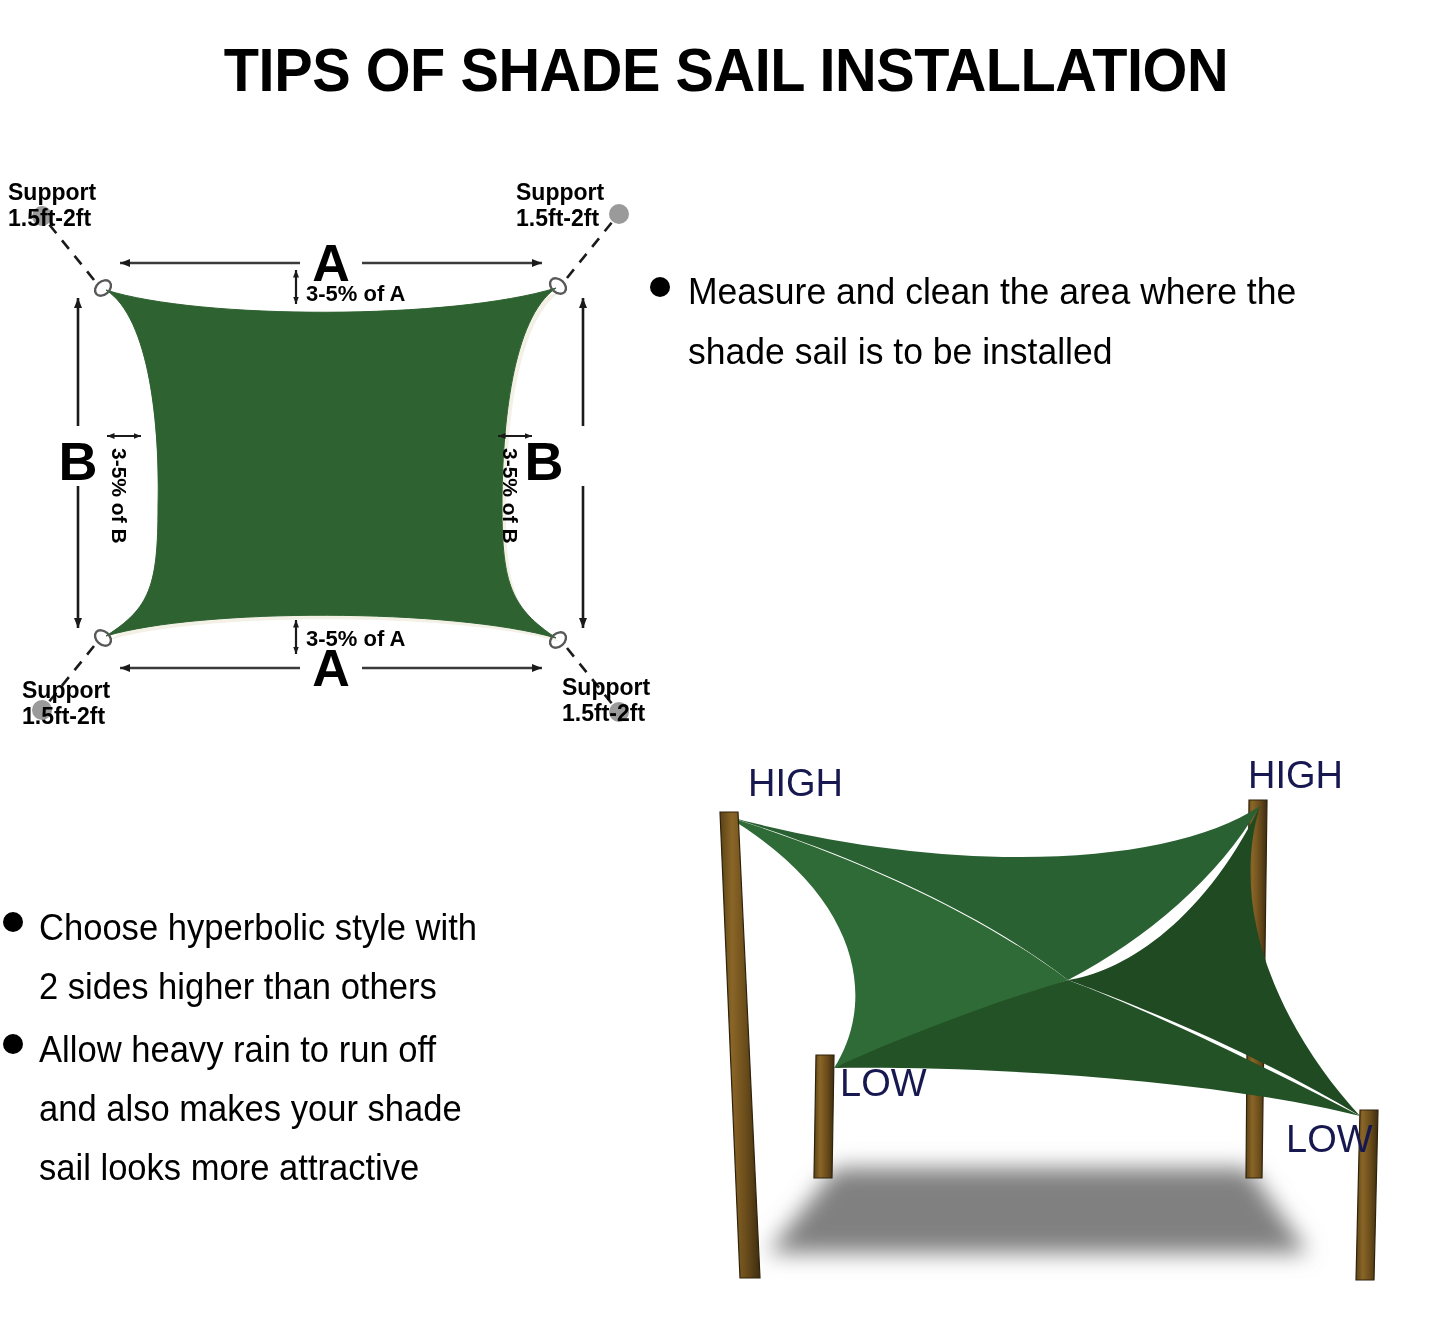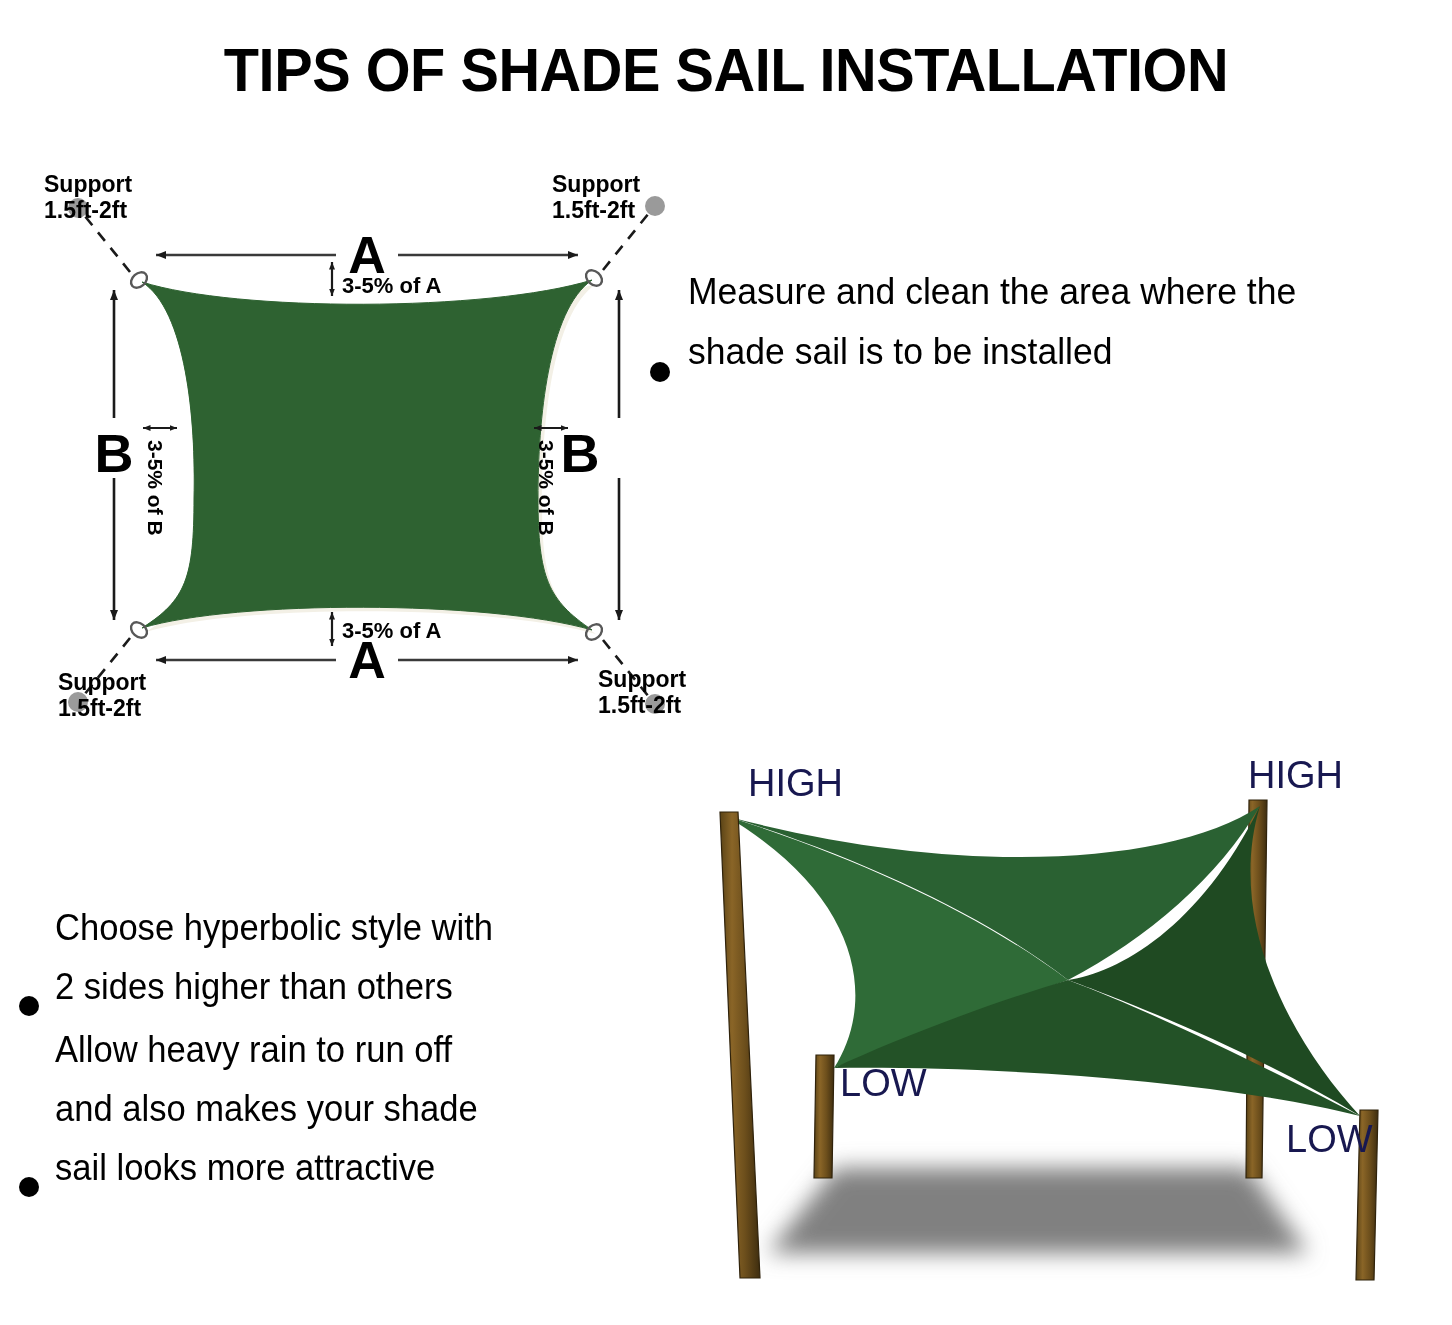--- a/index.html
+++ b/index.html
@@ -30,37 +30,36 @@
     transform: scaleX(0.93);
     transform-origin: center top;
     white-space: nowrap;
     line-height: 1.1;
   }
 
   
   #sail-diagram {
     position: absolute;
     left: 0;
-    top: 160px;
+    top: 168px;
     width: 660px;
     height: 580px;
-    margin-left: 36px;
   }
   #sail-diagram svg { display: block; }
 
   
   #tips-list {
     position: absolute;
     left: 650px;
     top: 262px;
     width: 802px;
   }
   .bullet-row {
     display: flex;
-    align-items: flex-end;
+    align-items: flex-start;
     margin-bottom: 4px;
   }
   .bullet-dot {
     flex: 0 0 auto;
     width: 20px;
     height: 20px;
     border-radius: 50%;
     background: #000000;
     margin-top: 15px;
     margin-right: 18px;
@@ -70,21 +69,21 @@
     font-size: 37px;
     line-height: 1.62;
     transform: scaleX(0.96);
     transform-origin: left top;
     white-space: pre-line;
   }
 
   
   #style-list {
     position: absolute;
-    left: 19px;
+    left: 3px;
     top: 898px;
     width: 640px;
   }
   #style-list .bullet-dot { margin-top: 14px; margin-right: 16px; }
   #style-list .bullet-text { font-size: 36px; line-height: 1.64; }
 
   
   #hyperbolic-illustration {
     position: absolute;
     left: 648px;

